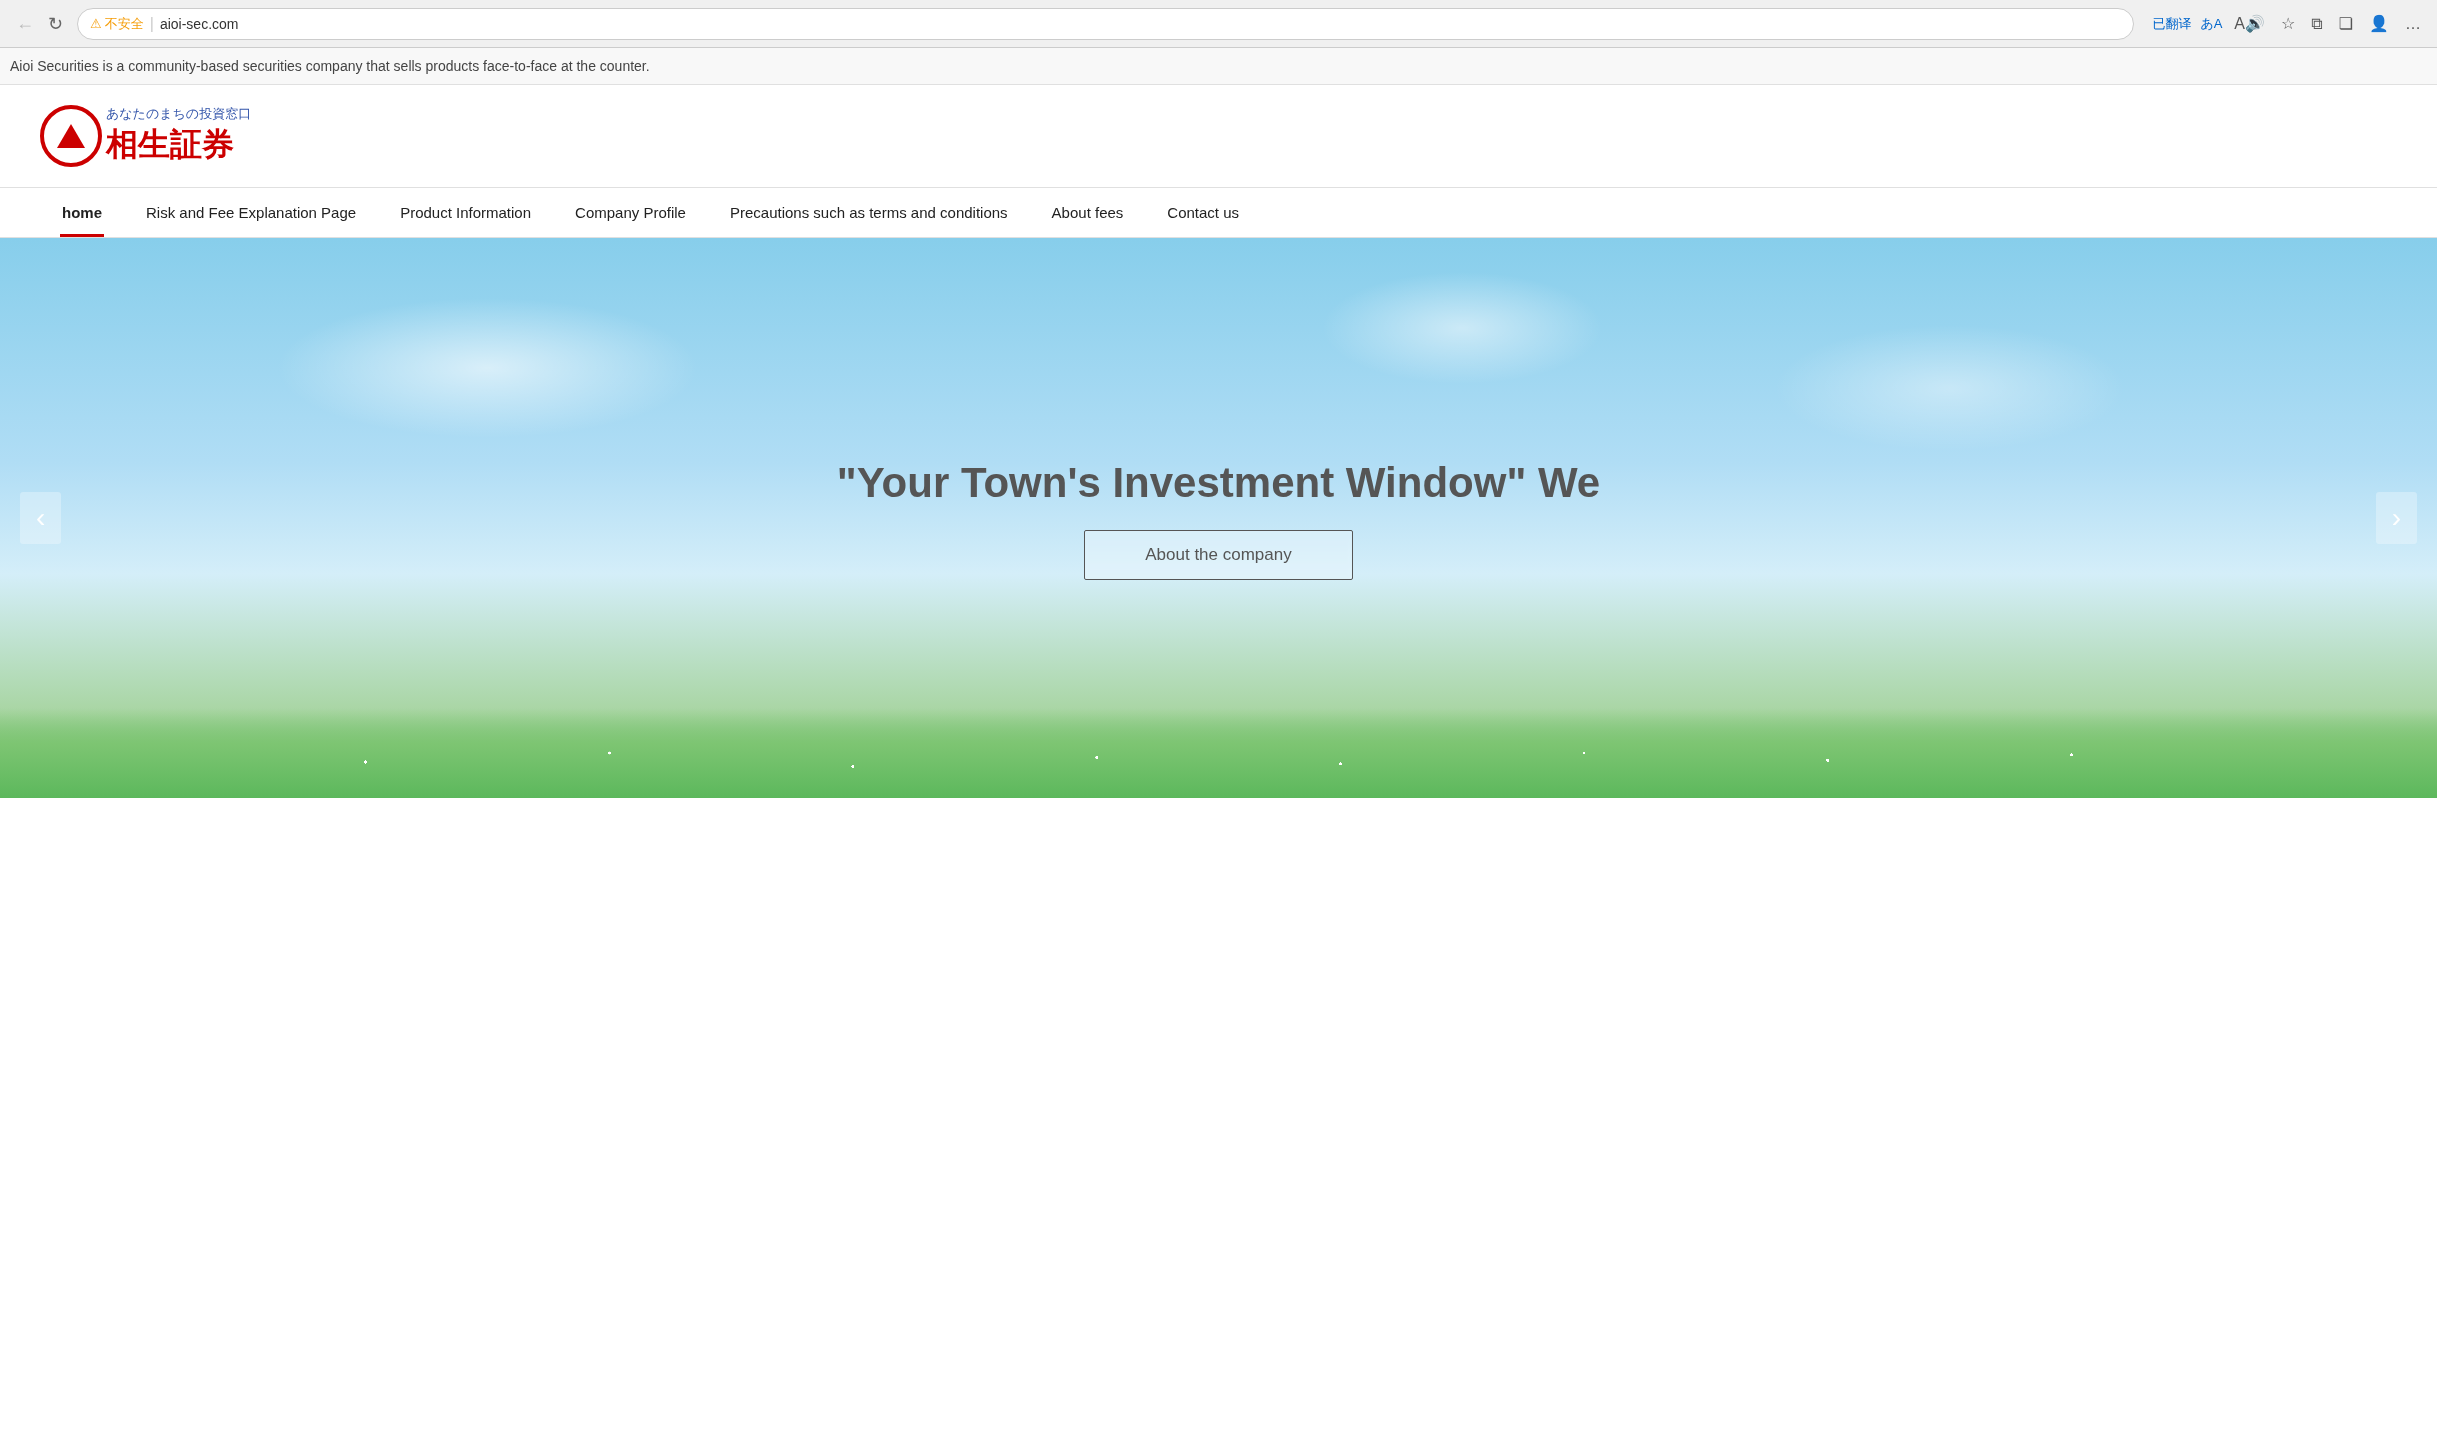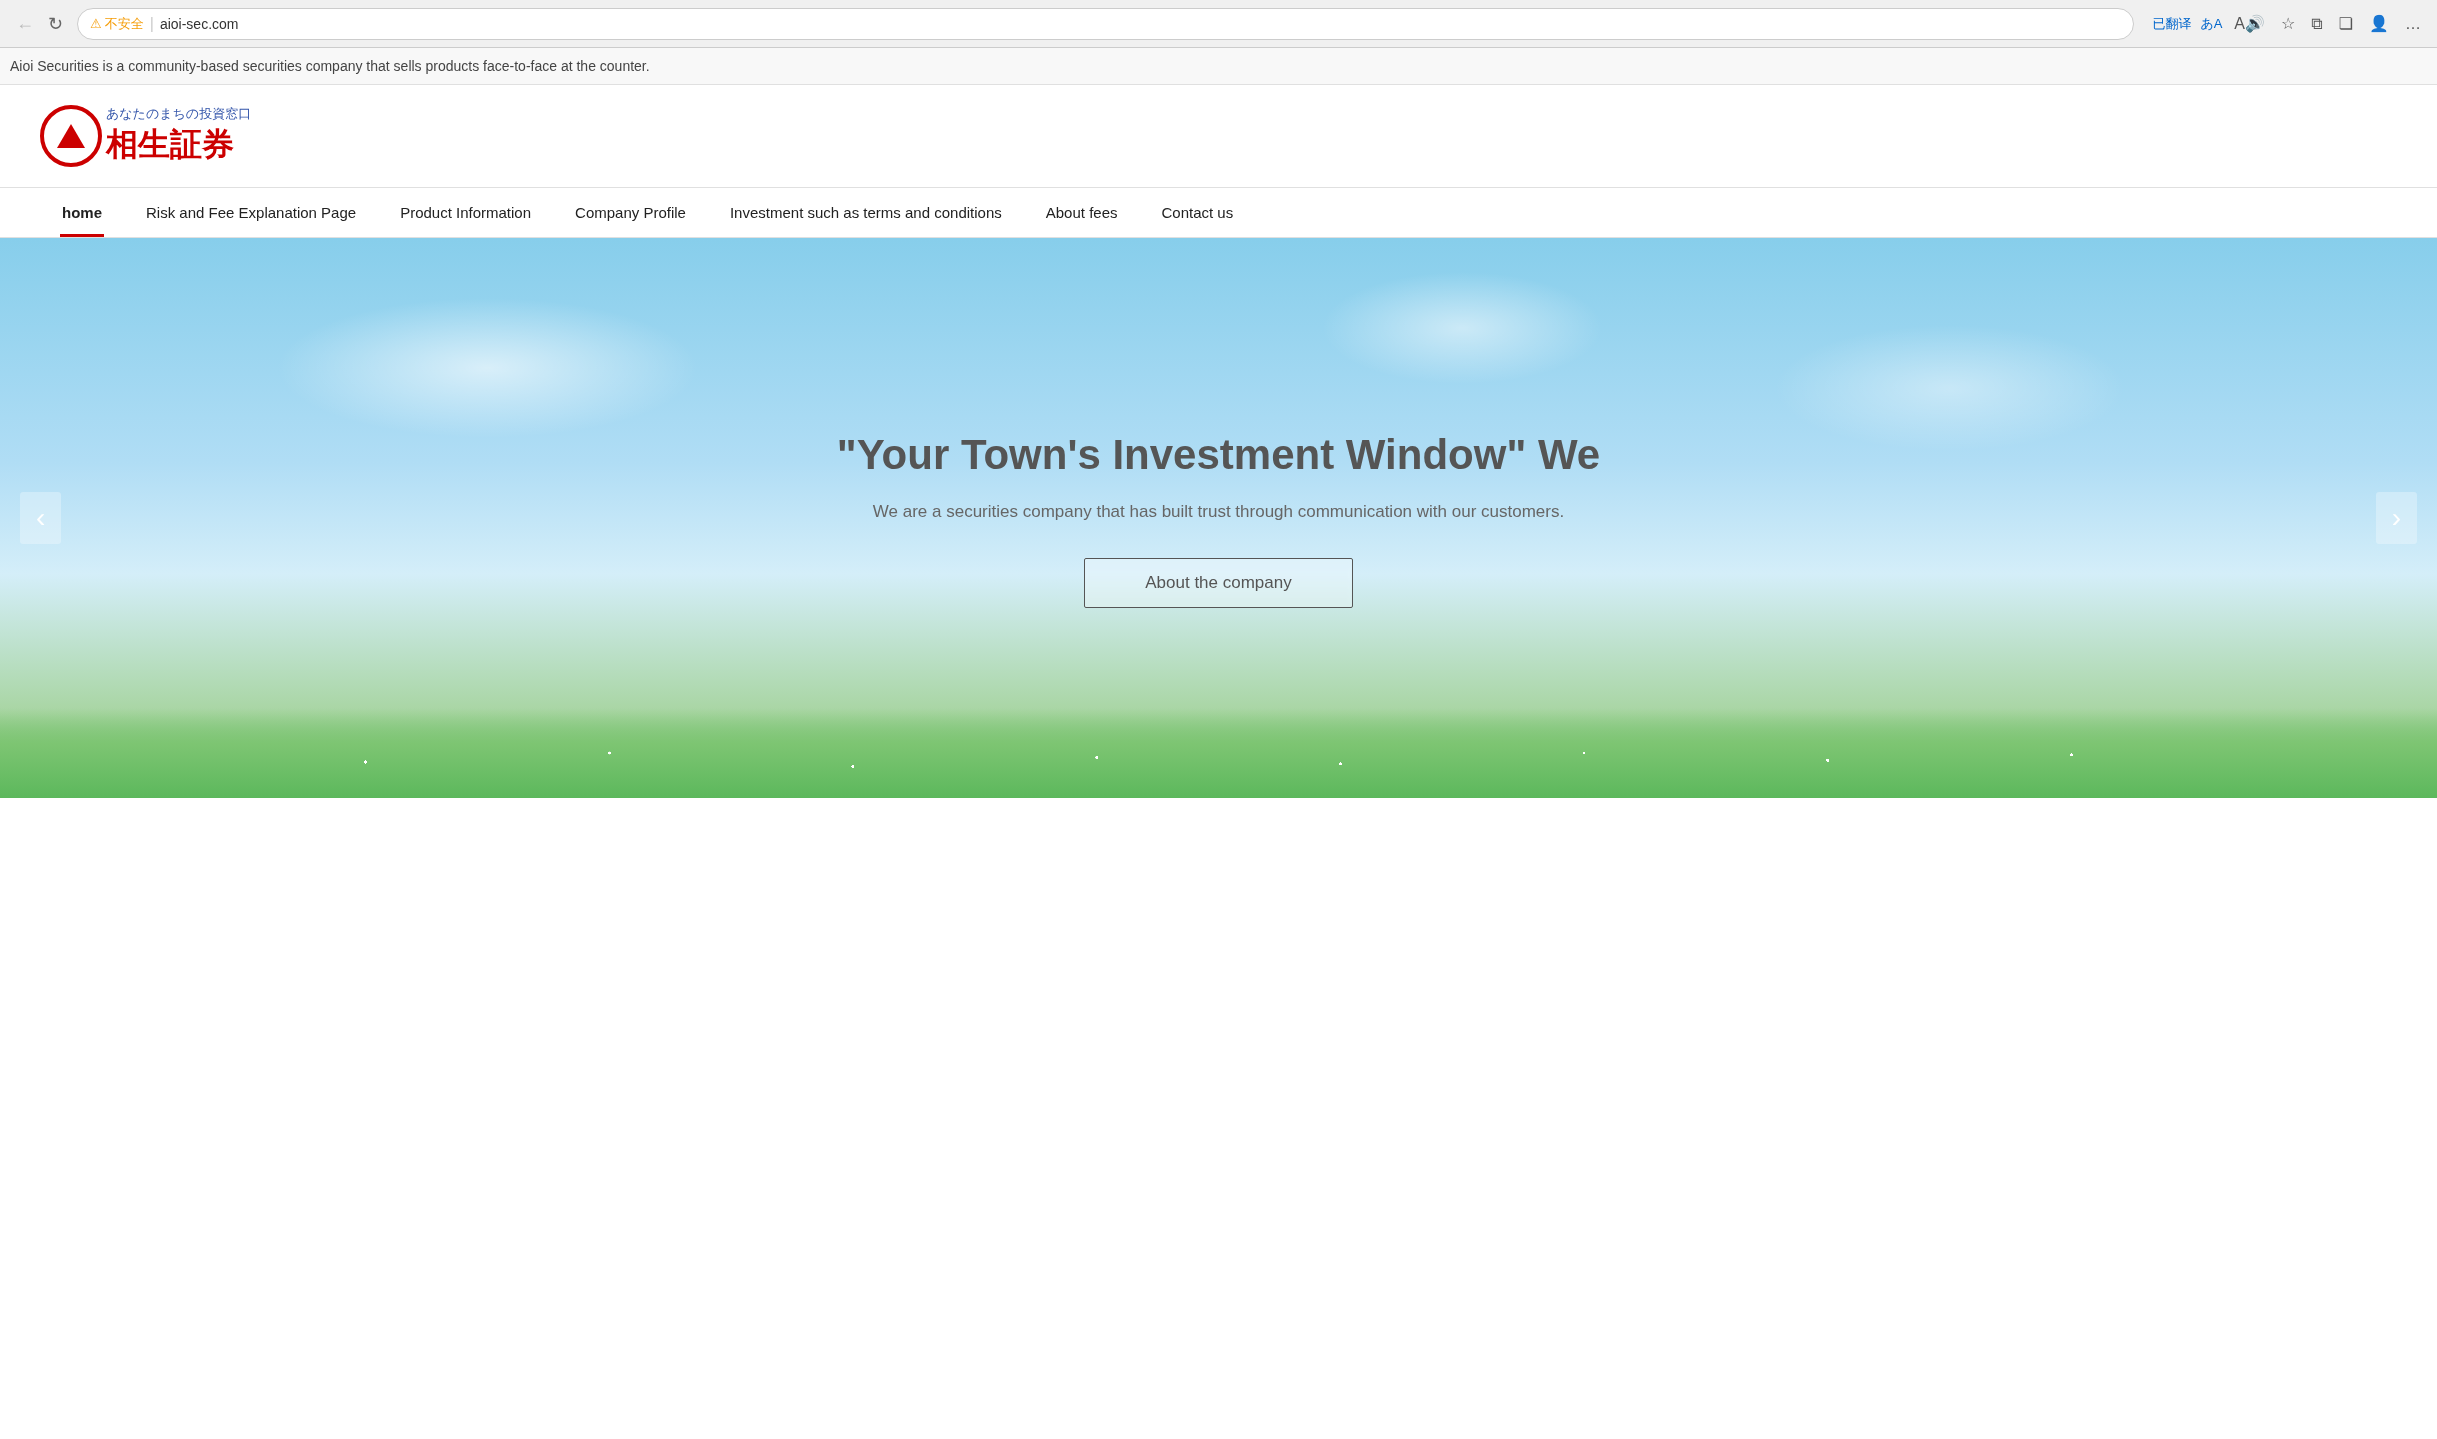--- a/index.html
+++ b/index.html
@@ -256,38 +256,37 @@
   <a class="nav-item" href="#">
     <span>Risk and Fee Explanation Page</span>
   </a>
   <a class="nav-item" href="#">
     <span>Product Information</span>
   </a>
   <a class="nav-item" href="#">
     <span>Company Profile</span>
   </a>
   <a class="nav-item" href="#">
-    <span>Investment such as terms and conditions</span>
+    <span>Precautions such as terms and conditions</span>
   </a>
   <a class="nav-item" href="#">
     <span>About fees</span>
   </a>
   <a class="nav-item" href="#">
     <span>Contact us</span>
   </a>
 </nav>
 
 <div class="hero-section">
   <button class="carousel-prev">‹</button>
 
   <div class="hero-content">
     <h1 class="hero-title">
       <span>"Your Town's Investment Window" We</span><br>
     </h1>
-    <p class="hero-subtitle">We are a securities company that has built trust through communication with our customers.</p>
     <a class="hero-btn" href="#">
       <span>About the company</span>
     </a>
   </div>
 
   <div class="grass-overlay">
     <div class="grass-flowers"></div>
   </div>
 
   <button class="carousel-next">›</button>

